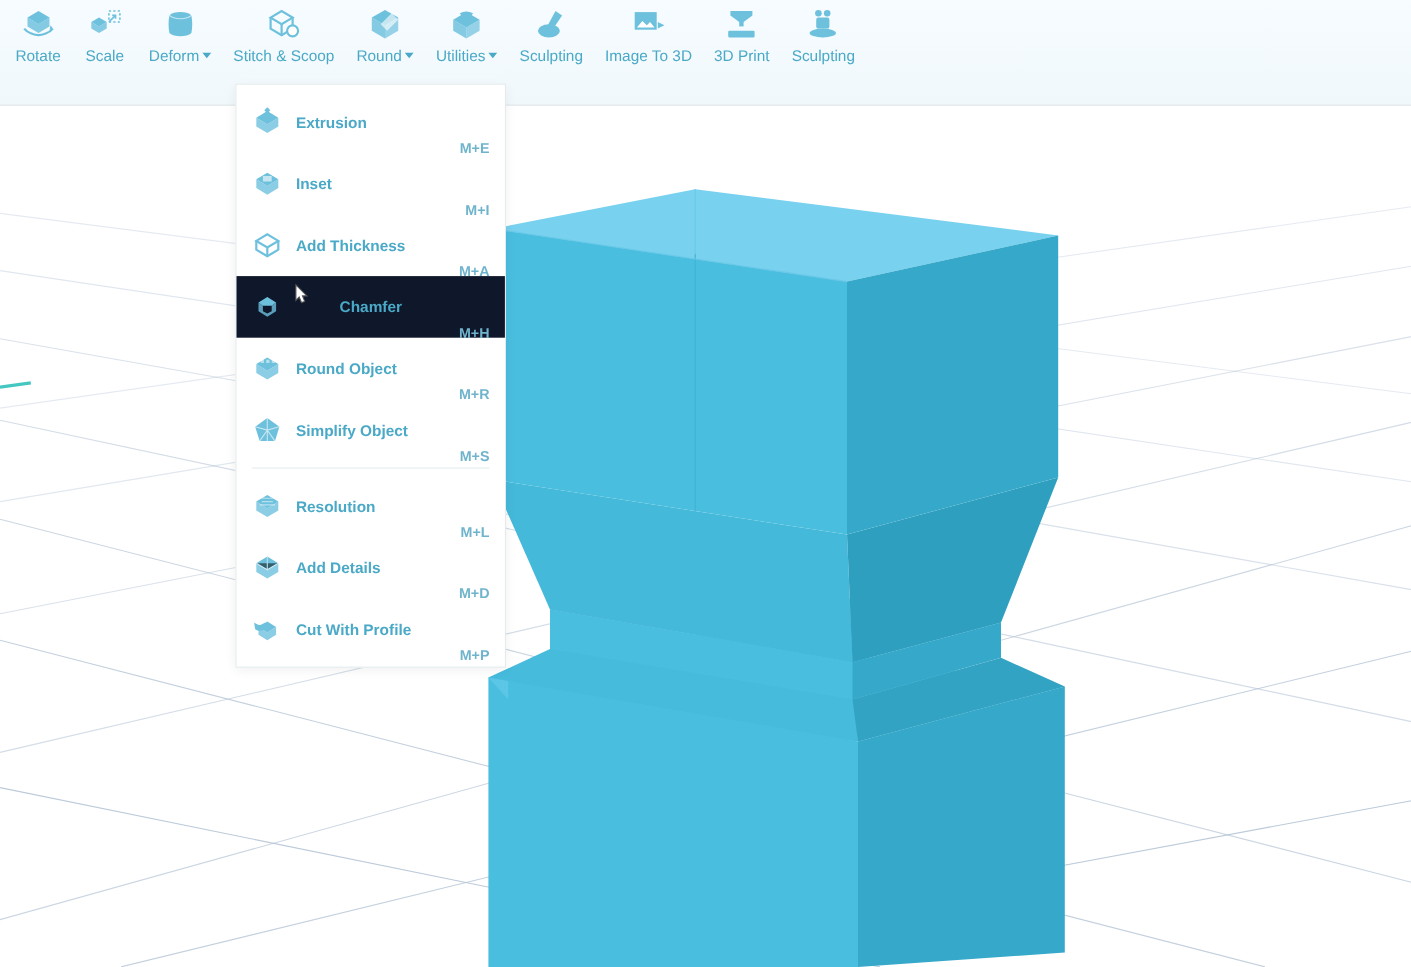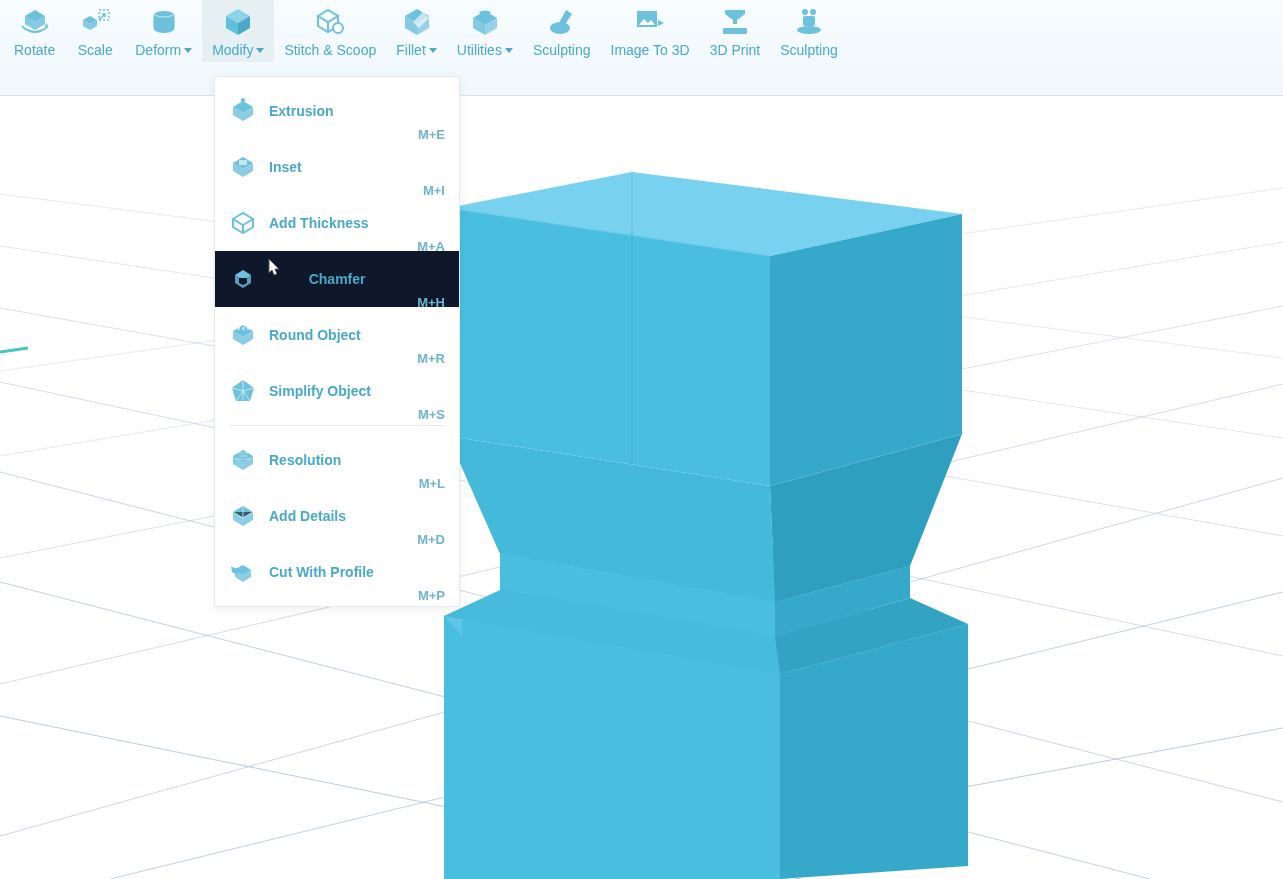--- a/index.html
+++ b/index.html
@@ -125,35 +125,20 @@
           <path d="M6 8c4-4 16-4 20 0 1 5 1 11 0 16-4 4-16 4-20 0-1-5-1-11 0-16z" fill="#6ec1dd"></path>
           <path d="M6 8c4 4 16 4 20 0" fill="none" stroke="#fff" stroke-width="1" opacity="0.6"></path>
         </svg>
     </span>
     <span class="lbl">
         <span>Deform</span>
         <span class="caret"></span>
       </span>
   </div>
 
-  <div class="tool active">
-    <span class="ico">
-      <svg viewBox="0 0 32 32">
-          <g>
-            <path d="M4 10l12-7 12 7-12 7z" fill="#8fd3e8"></path>
-            <path d="M4 10v12l12 7V17z" fill="#5fbfdd"></path>
-            <path d="M28 10v12l-12 7V17z" fill="#4aa9c7"></path>
-          </g>
-        </svg>
-    </span>
-    <span class="lbl">
-        <span>Modify</span>
-        <span class="caret"></span>
-      </span>
-  </div>
 
   <div class="tool" style="min-width:96px">
     <span class="ico">
       <svg viewBox="0 0 32 32">
           <g fill="none" stroke="#6ec1dd" stroke-width="2">
             <path d="M4 10l10-6 10 6-10 6z"></path>
             <path d="M4 10v10l10 6 10-6V10"></path>
             <path d="M14 16v10"></path>
           </g>
           <circle cx="24" cy="22" r="5" fill="#fff" stroke="#6ec1dd" stroke-width="2"></circle>
@@ -169,21 +154,21 @@
       <svg viewBox="0 0 32 32">
           <g fill="#6ec1dd">
             <path d="M4 10l12-7 12 7-12 7z"></path>
             <path d="M4 10v12l12 7V17z" opacity="0.85"></path>
             <path d="M28 10v12l-12 7V17z" opacity="0.7"></path>
           </g>
           <path d="M22 6l6 6-10 10-6-6z" fill="#fff" opacity="0.6"></path>
         </svg>
     </span>
     <span class="lbl">
-        <span>Fillet</span>
+        <span>Round</span>
         <span class="caret"></span>
       </span>
   </div>
 
   <div class="tool">
     <span class="ico">
       <svg viewBox="0 0 32 32">
           <g fill="#6ec1dd">
             <path d="M4 12l12-7 12 7-12 7z"></path>
             <path d="M4 12v10l12 7V19z" opacity="0.85"></path>

